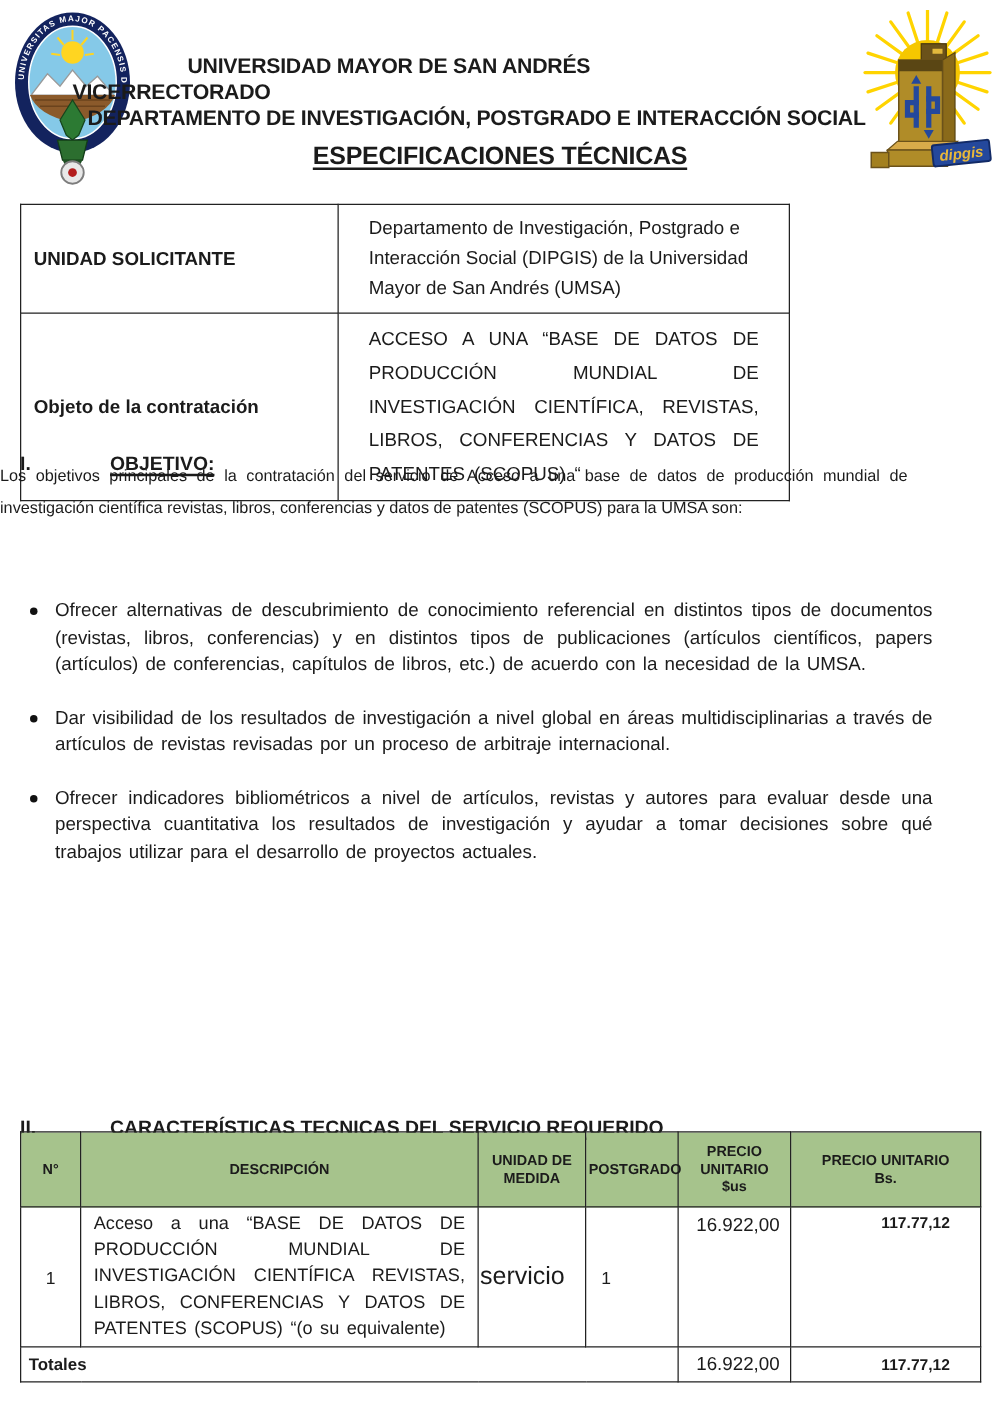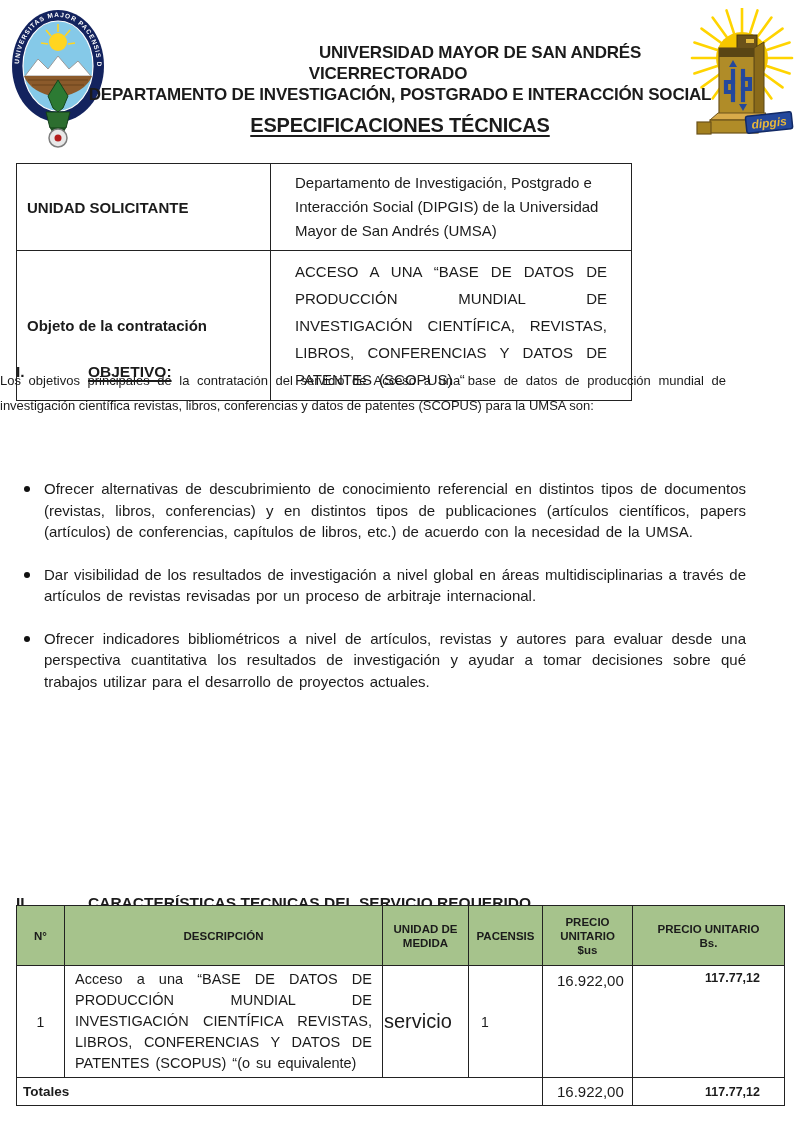--- a/index.html
+++ b/index.html
@@ -3,21 +3,21 @@
 <meta charset="utf-8">
 <style>
   html,body { margin:0; padding:0; background:#ffffff; }
   .page {
     position:relative; width:800px; height:1138px; background:#ffffff;
     color:#1b1b1b; font-family:"Liberation Sans", sans-serif; overflow:hidden;
   }
   
   .crest { position:absolute; left:8px; top:6px; width:100px; height:150px; }
   .dipgis { position:absolute; left:688px; top:8px; width:108px; height:130px; }
-  .letterhead { position:absolute; left:70px; top:42px; width:660px; text-align:center;
+  .letterhead { position:absolute; left:70px; top:42px; width:660px; text-align:left;
     font-weight:bold; font-size:17px; line-height:21px; letter-spacing:-0.2px; white-space:nowrap; }
   .letterhead .l1 { transform:translateX(80px); }
   .letterhead .l2 { transform:translateX(-12px); }
   .doc-title { position:absolute; left:0; top:114px; width:800px; text-align:center;
     font-size:20px; font-weight:bold; letter-spacing:-0.2px; }
   .doc-title span { text-decoration:underline; text-decoration-thickness:2px; text-underline-offset:3px; }
   
   table { border-collapse:collapse; }
   .info-table { position:absolute; left:16px; top:163px; width:616px; table-layout:fixed; }
   .info-table td { border:1.5px solid #222222; vertical-align:middle; }
@@ -199,21 +199,21 @@
         <div>N°</div>
       </th>
       <th>
         <div>DESCRIPCIÓN</div>
       </th>
       <th>
         <div>UNIDAD DE</div>
         <div>MEDIDA</div>
       </th>
       <th>
-        <div>PACENSIS</div>
+        <div>POSTGRADO</div>
       </th>
       <th>
         <div>PRECIO</div>
         <div>UNITARIO</div>
         <div>$us</div>
       </th>
       <th>
         <div>PRECIO UNITARIO</div>
         <div>Bs.</div>
       </th>

